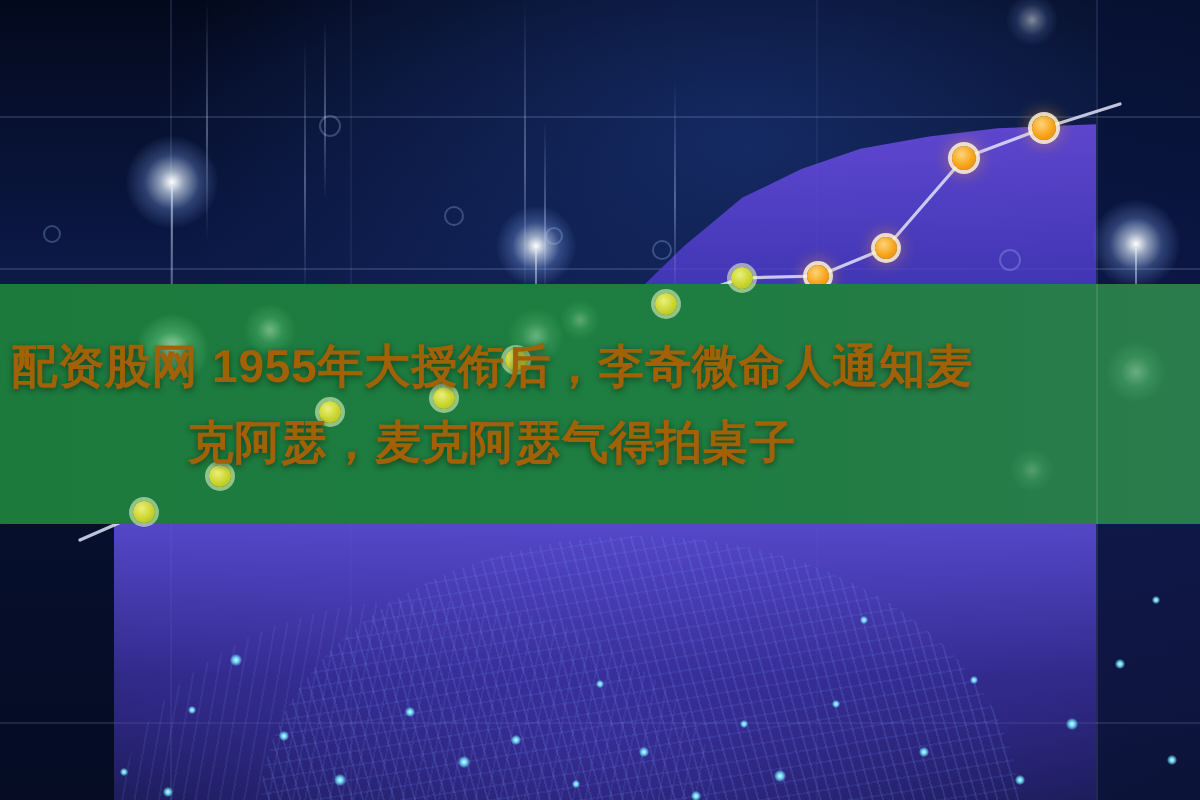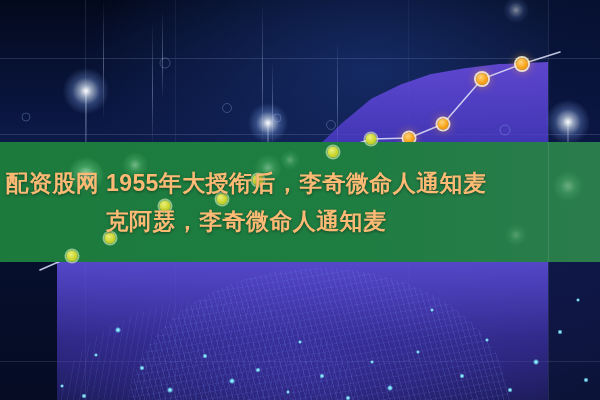--- a/index.html
+++ b/index.html
@@ -75,21 +75,21 @@
   }
   .band-div{position:absolute;top:142px;left:548px;width:1px;height:120px;background:rgba(255,255,255,.10);}
   .band-bloom{position:absolute;border-radius:50%;transform:translate(-50%,-50%);
     background:radial-gradient(circle,rgba(215,255,220,.75) 0%,rgba(140,240,165,.30) 35%,rgba(90,220,130,0) 72%);}
   .band-dot{position:absolute;border-radius:50%;transform:translate(-50%,-50%);
     background:radial-gradient(circle at 40% 35%,#eaf07a 0%,#c9d42e 55%,#a8bb1c 100%);
     box-shadow:0 0 0 2px rgba(240,255,200,.55);}
   .headline{
     position:absolute;left:0;top:142px;width:492px;height:120px;
     display:flex;flex-direction:column;align-items:center;justify-content:center;
-    color:#fdba74;font-size:23px;font-weight:bold;line-height:38px;
+    color:#a16207;font-size:23px;font-weight:bold;line-height:38px;
     letter-spacing:.4px;text-shadow:0 1px 3px rgba(0,0,0,.45);
     white-space:nowrap;
   }
   .headline span{display:block;}
 </style>
 </head>
 <body>
 
 <div id="stage">
 
@@ -179,16 +179,16 @@
 
   <div class="band-bloom" style="left:86px;top:175px;width:36px;height:36px;"></div>
   <div class="band-bloom" style="left:135px;top:165px;width:26px;height:26px;opacity:.6;"></div>
   <div class="band-bloom" style="left:268px;top:168px;width:28px;height:28px;opacity:.55;"></div>
   <div class="band-bloom" style="left:290px;top:160px;width:20px;height:20px;opacity:.45;"></div>
   <div class="band-bloom" style="left:568px;top:186px;width:30px;height:30px;opacity:.5;"></div>
   <div class="band-bloom" style="left:516px;top:235px;width:22px;height:22px;opacity:.35;"></div>
 
   <div class="headline">
     <span>配资股网 1955年大授衔后，李奇微命人通知麦</span>
-    <span>克阿瑟，李奇微命人通知麦</span>
+    <span>克阿瑟，麦克阿瑟气得拍桌子</span>
   </div>
 
 </div>
 
 </body></html>

